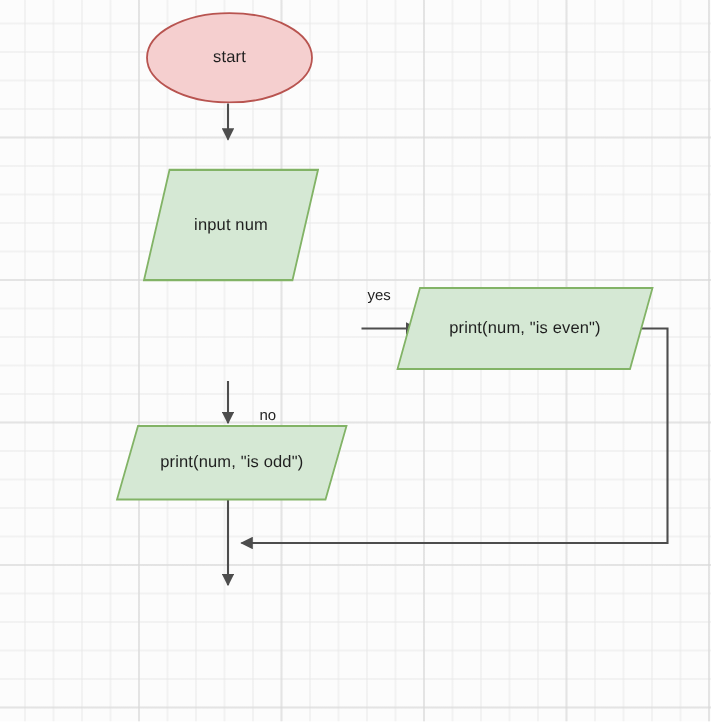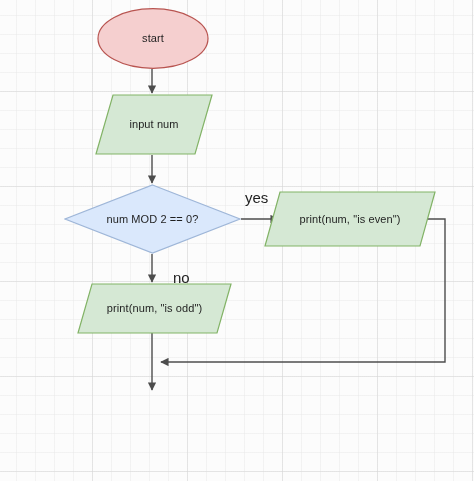--- a/index.html
+++ b/index.html
@@ -55,21 +55,21 @@
     position: absolute;
     left: 0;
     top: 0;
     width: 100%;
     height: 100%;
     z-index: 1;
   }
   .edge-label {
     position: absolute;
     color: #1f1f1f;
-    font-size: 15px;
+    font-size: 10px;
     line-height: 12px;
     white-space: nowrap;
   }
 </style>
 </head>
 <body>
 
 <div id="canvas">
 
   <svg id="edges" viewBox="0 0 474 481" xmlns="http://www.w3.org/2000/svg">
@@ -89,33 +89,27 @@
     </g>
   </svg>
 
   <div class="node" style="left:97px; top:8px; width:112px; height:61px;">
     <svg class="shape" viewBox="0 0 112 61" preserveAspectRatio="none" xmlns="http://www.w3.org/2000/svg">
       <ellipse cx="56" cy="30.5" rx="55" ry="29.8" fill="#f5cfcf" stroke="#b85450" stroke-width="1.2"></ellipse>
     </svg>
     <span class="node-label">start</span>
   </div>
 
-  <div class="node" style="left:95px; top:94px; width:118px; height:61px;">
+  <div class="node" style="left:95px; top:112px; width:118px; height:76px;">
     <svg class="shape" viewBox="0 0 118 61" preserveAspectRatio="none" xmlns="http://www.w3.org/2000/svg">
       <polygon points="18,1 117,1 100,60 1,60" fill="#d5e8d4" stroke="#82b366" stroke-width="1.2"></polygon>
     </svg>
     <span class="node-label">input num</span>
   </div>
 
-  <div class="node" style="left:64px; top:184px; width:177px; height:70px;">
-    <svg class="shape" viewBox="0 0 177 70" preserveAspectRatio="none" xmlns="http://www.w3.org/2000/svg">
-      <polygon points="88.5,1 176,35 88.5,69 1,35" fill="#dae8fc" stroke="#9eb6d8" stroke-width="1.2"></polygon>
-    </svg>
-    <span class="node-label">num MOD 2 == 0?</span>
-  </div>
 
   <div class="node" style="left:264px; top:191px; width:172px; height:56px;">
     <svg class="shape" viewBox="0 0 172 56" preserveAspectRatio="none" xmlns="http://www.w3.org/2000/svg">
       <polygon points="16,1 171,1 156,55 1,55" fill="#d5e8d4" stroke="#82b366" stroke-width="1.2"></polygon>
     </svg>
     <span class="node-label">print(num, "is even")</span>
   </div>
 
   <div class="node" style="left:77px; top:283px; width:155px; height:51px;">
     <svg class="shape" viewBox="0 0 155 51" preserveAspectRatio="none" xmlns="http://www.w3.org/2000/svg">

